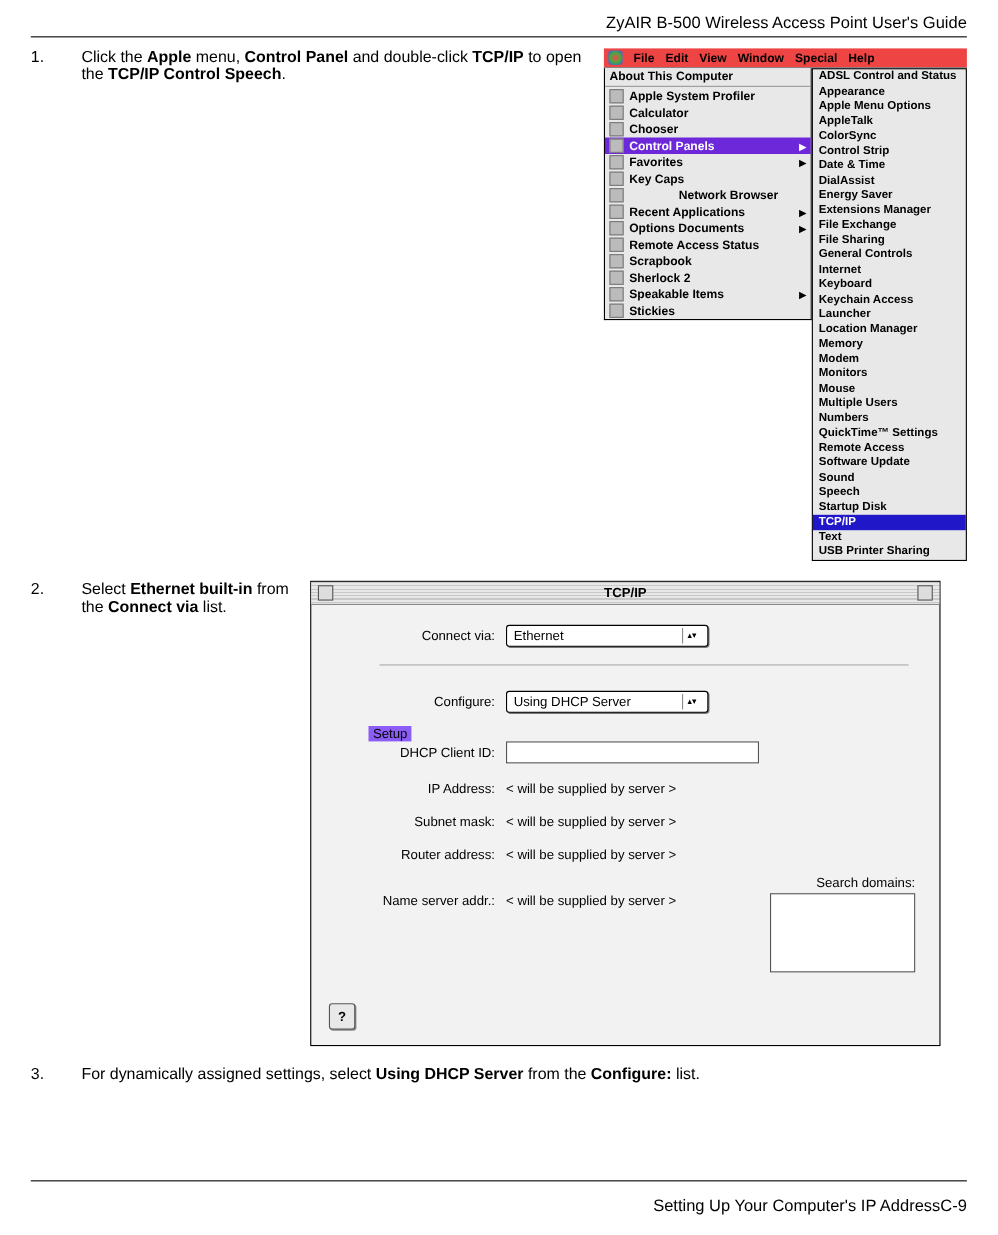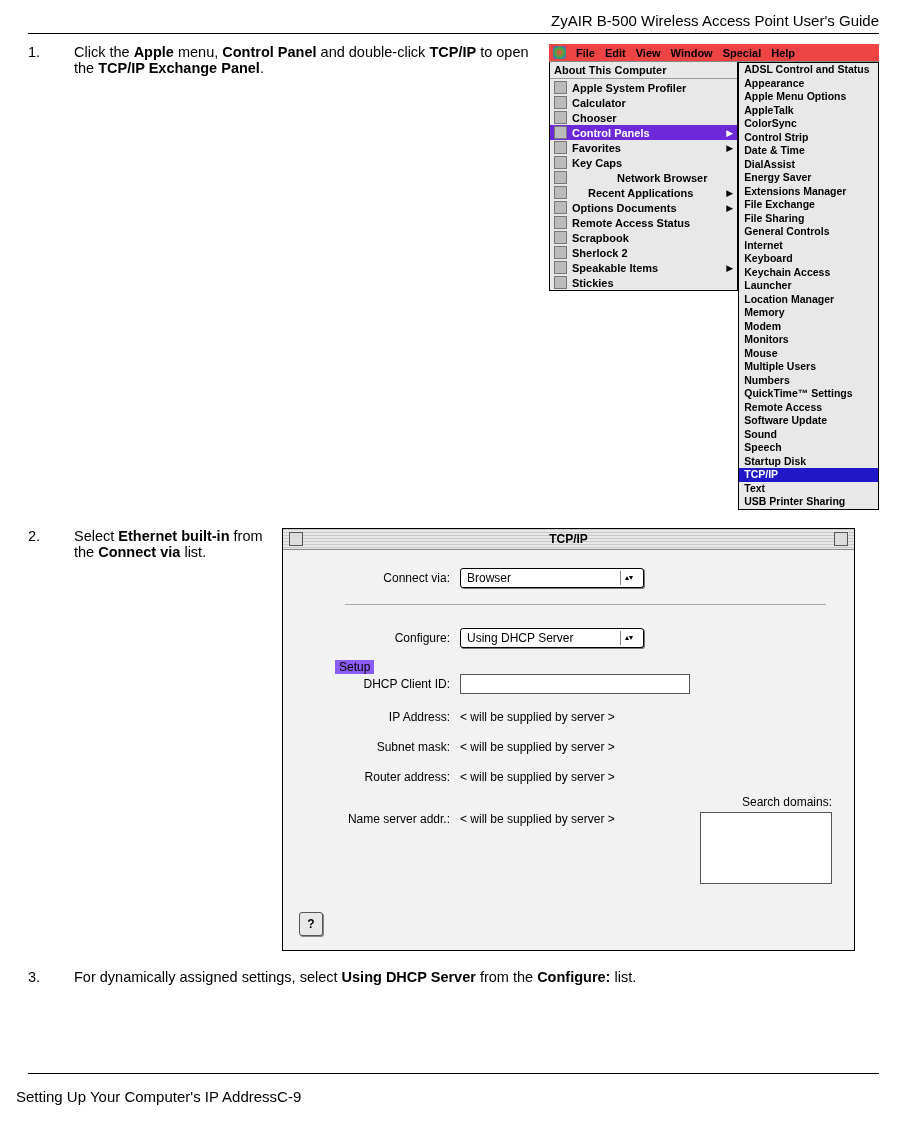--- a/index.html
+++ b/index.html
@@ -245,40 +245,40 @@
   .bottom-rule {
     position:absolute;
     left:28px;
     right:28px;
     bottom:42px;
     border:0;
     border-top:1.5px solid #000;
   }
   .footer {
     position:absolute;
-    left:16px;
+    left:26px;
     right:28px;
     bottom:18px;
     display:flex;
-    justify-content:flex-start;
+    justify-content:flex-end;
     font-size:15px;
   }
 </style>
 </head>
 <body>
 
 <div class="page">
 
   <div class="header-title">ZyAIR B-500 Wireless Access Point User's Guide</div>
   <hr class="top-rule">
 
   <div class="step-row">
     <div class="num">1.</div>
     <div class="text">
-      <span>Click the </span><span class="b">Apple</span><span> menu, </span><span class="b">Control Panel</span><span> and double-click </span><span class="b">TCP/IP</span><span> to open the </span><span class="b">TCP/IP Exchange Panel</span><span>.</span>
+      <span>Click the </span><span class="b">Apple</span><span> menu, </span><span class="b">Control Panel</span><span> and double-click </span><span class="b">TCP/IP</span><span> to open the </span><span class="b">TCP/IP Control Speech</span><span>.</span>
     </div>
     <div class="shot">
       <div class="fig-apple">
         <div class="mac-menubar">
           <span class="apple-ico"></span>
           <span>File</span>
           <span>Edit</span>
           <span>View</span>
           <span>Window</span>
           <span>Special</span>
@@ -316,21 +316,21 @@
                 <div class="mi">
                   <span class="ico"></span>
                   <span style="font-weight: bold;">Key Caps</span>
                 </div>
                 <div class="mi">
                   <span class="ico"></span>
                   <span style="font-weight: bold; padding-left: 45px;">Network Browser</span>
                 </div>
                 <div class="mi">
                   <span class="ico"></span>
-                  <span style="font-weight: bold; margin-left: 16px;">Recent Applications</span>
+                  <span style="font-weight: bold;">Recent Applications</span>
                   <span class="arrow">▶</span>
                 </div>
                 <div class="mi">
                   <span class="ico"></span>
                   <span style="font-weight: bold;">Options Documents</span>
                   <span class="arrow">▶</span>
                 </div>
                 <div class="mi">
                   <span class="ico"></span>
                   <span style="font-weight: bold;">Remote Access Status</span>
@@ -403,21 +403,21 @@
       <div class="fig-tcpip">
         <div class="tcp-title">
           <div class="close"></div>
           <div class="ttxt">TCP/IP</div>
           <div class="zoom"></div>
         </div>
         <div class="tcp-body">
           <div class="tcp-row">
             <div class="lbl">Connect via:</div>
             <div class="popup">
-              <span>Browser</span>
+              <span>Ethernet</span>
               <span class="pupbtn">▴▾</span>
             </div>
           </div>
           <div style="position:relative;height:14px;">
             <span class="setup-label">Setup</span>
             <div class="setup-line"></div>
           </div>
           <div class="tcp-row" style="margin-top:10px">
             <div class="lbl">Configure:</div>
             <div class="popup">

